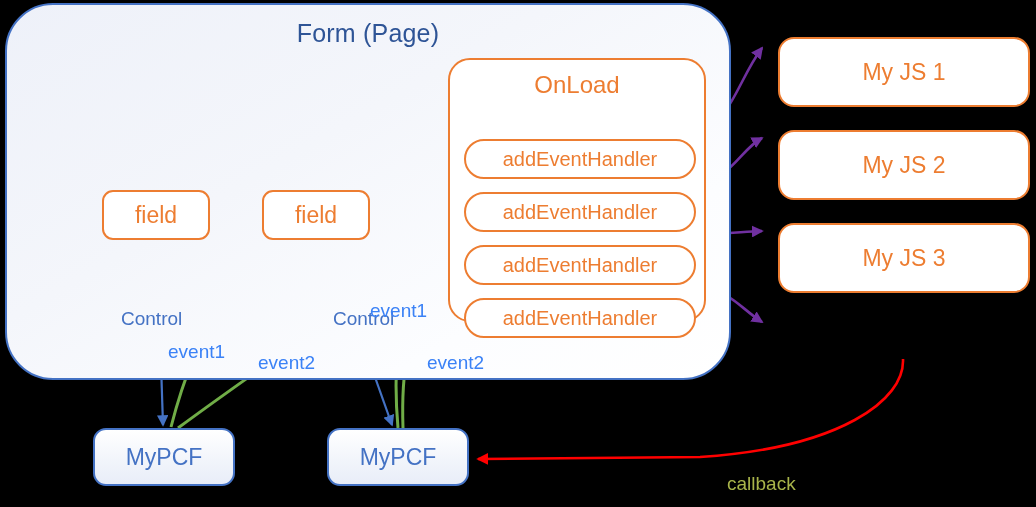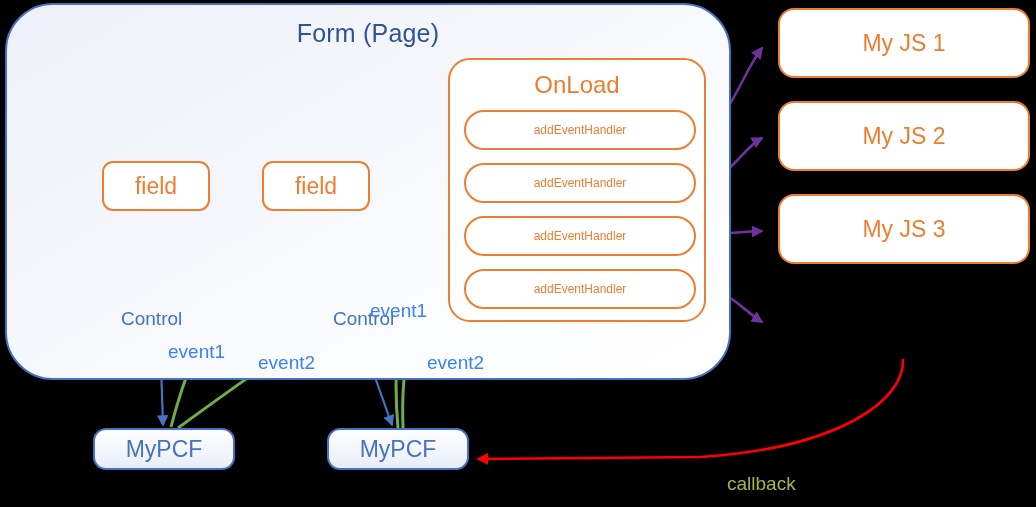--- a/index.html
+++ b/index.html
@@ -52,20 +52,21 @@
     position: absolute;
     border: 2px solid #ED7D31;
     background: #ffffff;
     color: #ED7D31;
     display: flex;
     align-items: center;
     justify-content: center;
     box-sizing: border-box;
     font-size: 22px;
     white-space: nowrap;
+    margin-top: 29px;
   }
 
   .field-box {
     width: 108px;
     height: 50px;
     border-radius: 11px;
     font-size: 23px;
   }
   .field-1 { left: 102px; top: 161px; }
   .field-2 { left: 262px; top: 161px; }
@@ -90,21 +91,21 @@
     text-align: center;
     color: #ED7D31;
     font-size: 24px;
   }
   .aeh {
     position: absolute;
     left: 14px;
     width: 232px;
     height: 40px;
     border-radius: 20px;
-    font-size: 12px;
+    font-size: 20px;
   }
   .aeh-1 { top: 50px; }
   .aeh-2 { top: 103px; }
   .aeh-3 { top: 156px; }
   .aeh-4 { top: 209px; }
 
   
   .js-box {
     left: 778px;
     width: 252px;
@@ -114,21 +115,21 @@
   }
   .js-1 { top: 8px; }
   .js-2 { top: 101px; }
   .js-3 { top: 194px; text-align: center; }
   .js-4 { top: 288px; }
 
   
   .pcf-box {
     position: absolute;
     width: 142px;
-    height: 42px;
+    height: 58px;
     border: 2px solid #4472C4;
     border-radius: 13px;
     background: linear-gradient(180deg, #ffffff 0%, #f2f5fb 55%, #e8edf8 100%);
     color: #4472C4;
     display: flex;
     align-items: center;
     justify-content: center;
     box-sizing: border-box;
     font-size: 23px;
   }

